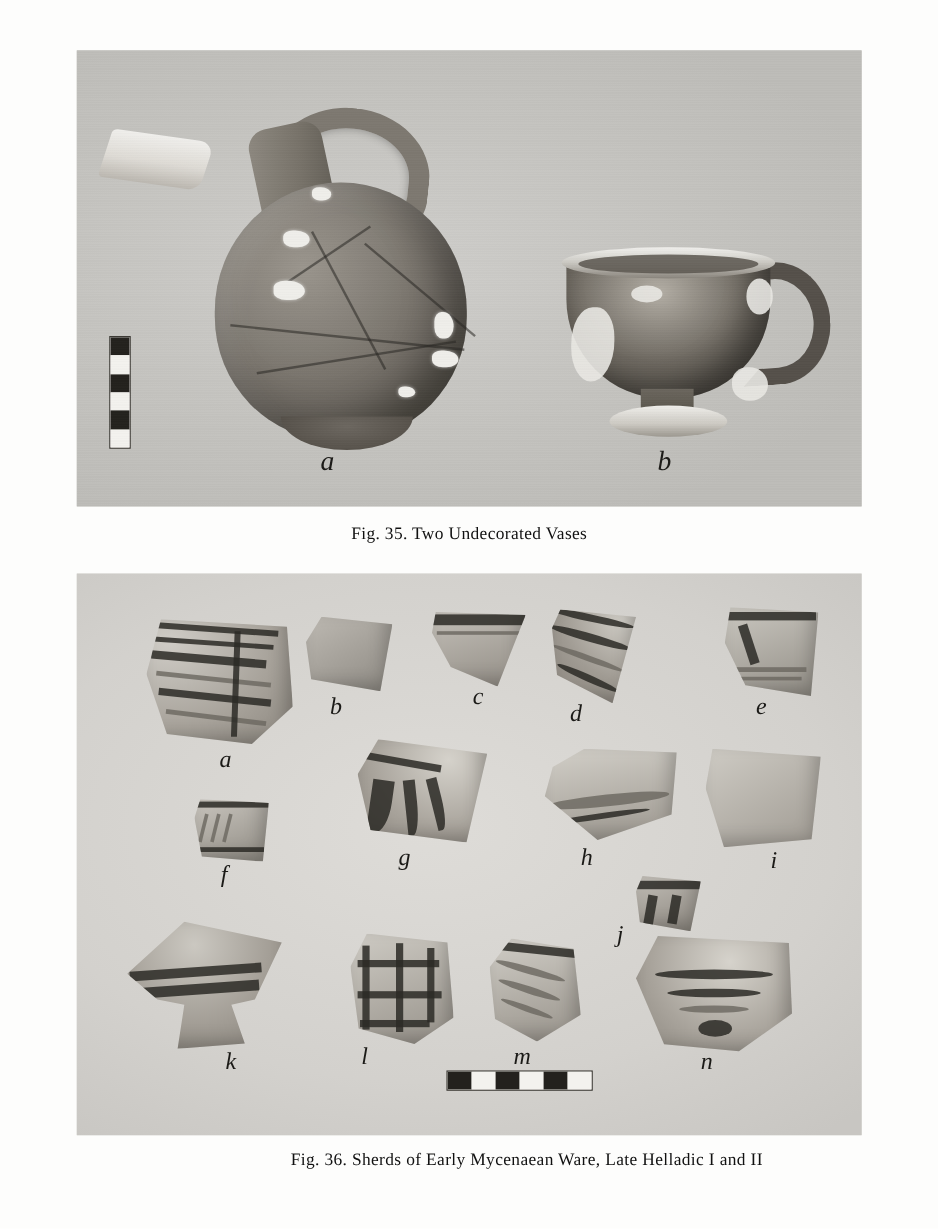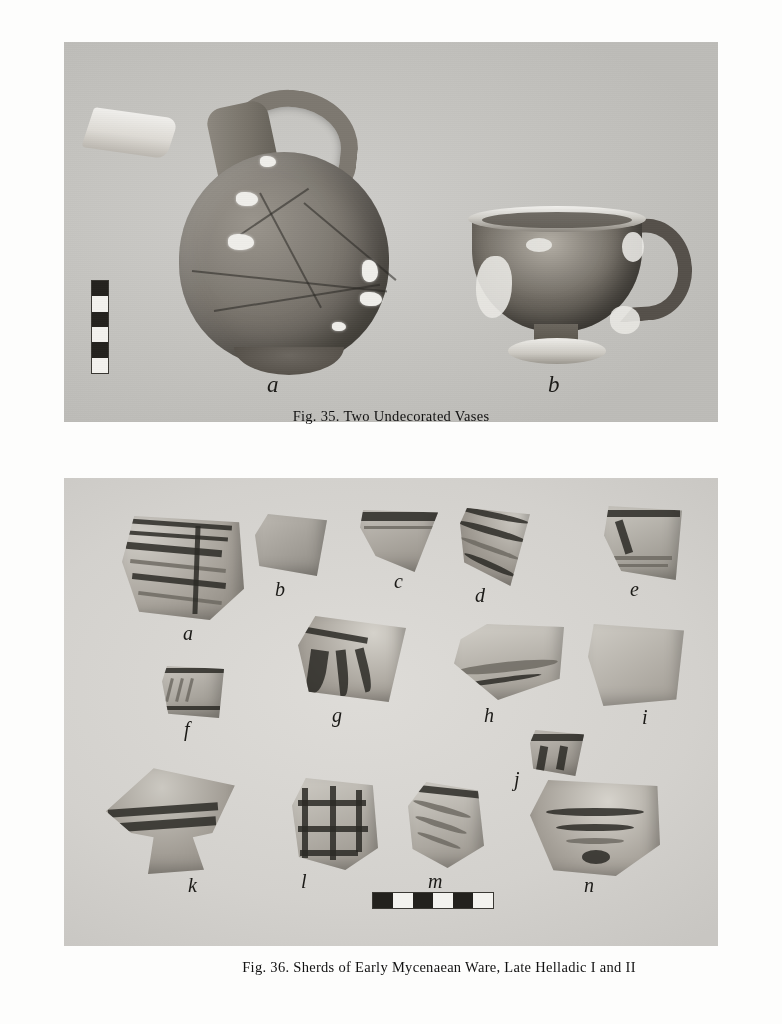--- a/index.html
+++ b/index.html
@@ -279,21 +279,21 @@
     <div class="cup-foot"></div>
     <div class="cup-spot" style="left:412px;top:214px;width:36px;height:62px;border-radius:50% 40% 55% 45%;"></div>
     <div class="cup-spot" style="left:558px;top:190px;width:22px;height:30px;"></div>
     <div class="cup-spot" style="left:462px;top:196px;width:26px;height:14px;"></div>
     <div class="cup-spot" style="left:546px;top:264px;width:30px;height:28px;border-radius:45% 55% 50% 50%;"></div>
 
     <div class="fig-letter" style="left:203px;top:330px;">a</div>
     <div class="fig-letter" style="left:484px;top:330px;">b</div>
   </div>
 
-  <div class="caption" style="top:408px;">Fig. 35.  Two Undecorated Vases</div>
+  <div class="caption" style="top:437px;">Fig. 35.  Two Undecorated Vases</div>
 
   <div class="plate2">
 
     <div class="sherd" style="left:58px;top:38px;width:122px;height:104px;clip-path:polygon(10% 0,96% 6%,100% 70%,72% 100%,14% 92%,0 44%);
                 background:radial-gradient(ellipse at 15% 18%, #cfccc6 0%, #a7a29a 60%, #8b867e 100%);">
       <div class="band" style="left:6px;top:6px;width:104px;height:5px;transform:rotate(4deg);"></div>
       <div class="band" style="left:6px;top:18px;width:100px;height:4px;transform:rotate(4deg);"></div>
       <div class="band" style="left:4px;top:30px;width:96px;height:7px;transform:rotate(5deg);"></div>
       <div class="band grey" style="left:8px;top:48px;width:96px;height:4px;transform:rotate(6deg);"></div>
       <div class="band" style="left:10px;top:62px;width:94px;height:6px;transform:rotate(6deg);"></div>

